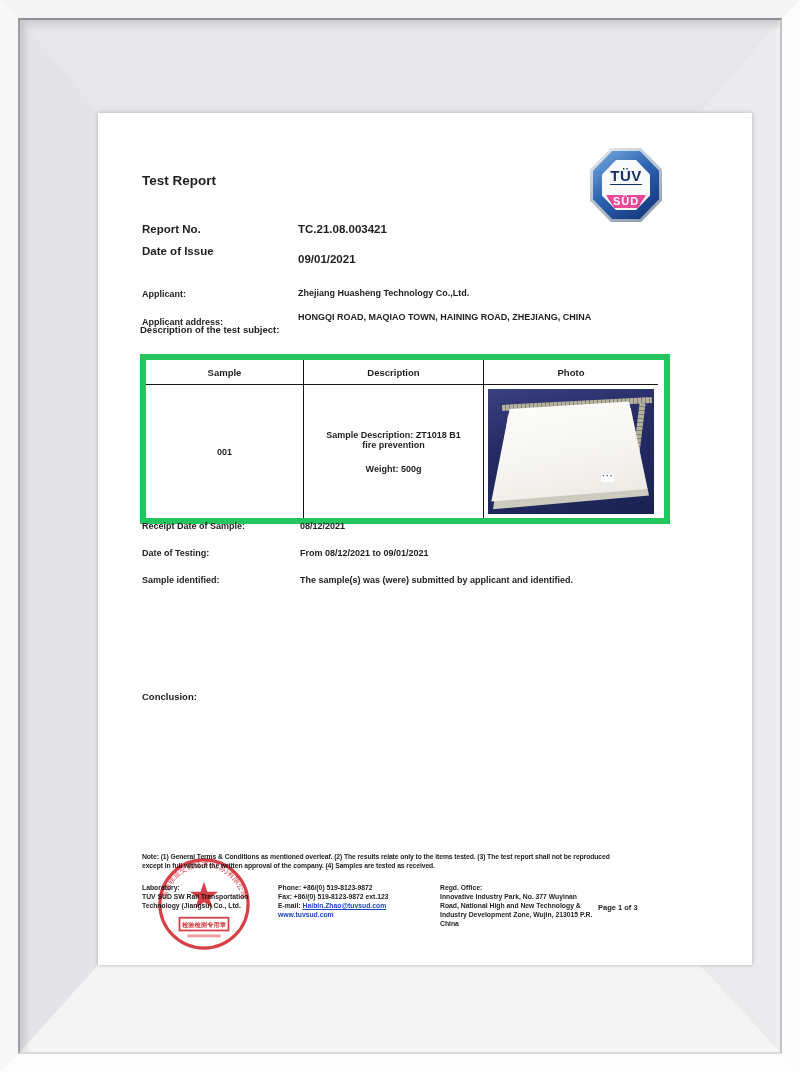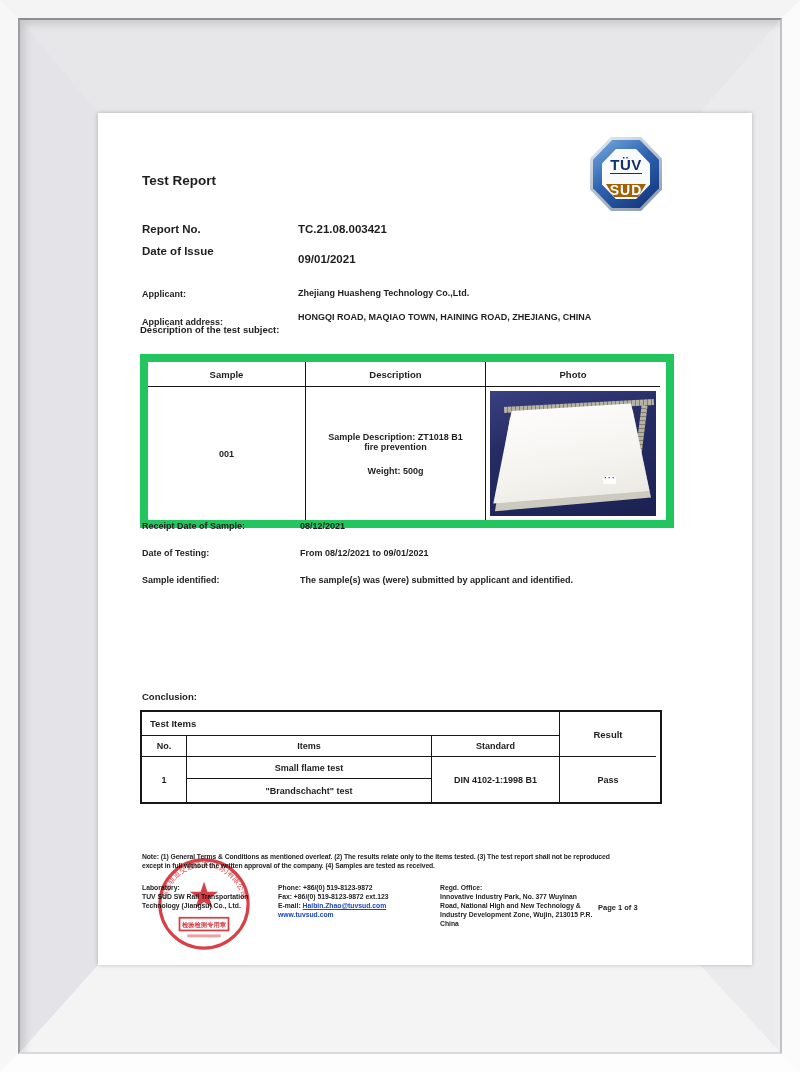--- a/index.html
+++ b/index.html
@@ -26,24 +26,24 @@
   .t9{font-size:9px;font-weight:bold;}
   .t95{font-size:9.5px;font-weight:bold;}
   
   .logo{width:72px;height:74px;}
   .oct{clip-path:polygon(29% 0,71% 0,100% 29%,100% 71%,71% 100%,29% 100%,0 71%,0 29%);}
   .logo-ring{position:absolute;inset:0;background:linear-gradient(150deg,#e7edf3 0%,#b9c4d0 45%,#8795a6 100%);filter:drop-shadow(1px 2px 2px rgba(0,0,0,.35));}
   .logo-blue{position:absolute;inset:3px;background:linear-gradient(145deg,#79aede 0%,#2f64b3 45%,#0f2f74 100%);}
   .logo-face{position:absolute;inset:12px;background:#f8fafc;display:flex;align-items:flex-start;justify-content:center;}
   .logo-tuv{margin-top:8px;font-size:15px;font-weight:bold;color:#13306e;letter-spacing:.5px;border-bottom:1.5px solid #13306e;line-height:1;padding-bottom:1px;}
   .logo-sud{position:absolute;left:50%;transform:translateX(-50%);bottom:14px;width:40px;height:13px;
-    background:#a16207;clip-path:polygon(0 0,100% 0,80% 100%,20% 100%);
-    color:#fff;font-size:14px;font-weight:bold;text-align:center;line-height:13px;letter-spacing:1px;}
+    background:#ec4899;clip-path:polygon(0 0,100% 0,80% 100%,20% 100%);
+    color:#fff;font-size:11px;font-weight:bold;text-align:center;line-height:13px;letter-spacing:1px;}
   
-  .stable{left:42px;top:241px;width:518px;border:8px solid #22c55e;display:grid;
+  .stable{left:42px;top:241px;width:518px;border:6px solid #22c55e;display:grid;
     grid-template-columns:158px 180px 174px;grid-template-rows:25px 133px;}
   .stable .cell{display:flex;align-items:center;justify-content:center;text-align:center;}
   .stable .hc{font-size:9.5px;font-weight:bold;border-bottom:1.5px solid #161616;}
   .br{border-right:1.5px solid #161616;}
   .desc-cell{flex-direction:column;font-size:9px;font-weight:bold;padding:0 14px;gap:14px;}
   
   .photo{position:relative;width:166px;height:125px;margin:4px;overflow:hidden;
     background:linear-gradient(165deg,#3a4080 0%,#262d66 35%,#1b2252 100%);}
   .ruler-h{position:absolute;left:14px;top:12px;width:150px;height:6px;transform:rotate(-3deg);
     background:repeating-linear-gradient(90deg,#cfc9ab 0 3px,#938d6f 3px 4px);opacity:.85;}
@@ -86,21 +86,21 @@
   <div class="frame-band"></div>
   <div class="frame-groove"></div>
   <div class="frame-mat"></div>
   <div class="frame-mat-shadow"></div>
 </div>
 
 <div class="paper">
 
   <div class="abs t13" style="left:44px;top:60px;">Test Report</div>
 
-  <div class="abs logo" style="left:492px;top:24px;">
+  <div class="abs logo" style="left:492px;top:35px;">
     <div class="logo-ring oct"></div>
     <div class="logo-blue oct"></div>
     <div class="logo-face oct">
       <span class="logo-tuv">TÜV</span>
     </div>
     <div class="logo-sud">SÜD</div>
   </div>
 
   <div class="abs t11" style="left:44px;top:110px;">Report No.</div>
   <div class="abs t11" style="left:200px;top:110px;">TC.21.08.003421</div>
@@ -137,32 +137,20 @@
 
   <div class="abs t9" style="left:44px;top:408px;">Receipt Date of Sample:</div>
   <div class="abs t9" style="left:202px;top:408px;">08/12/2021</div>
   <div class="abs t9" style="left:44px;top:435px;">Date of Testing:</div>
   <div class="abs t9" style="left:202px;top:435px;">From 08/12/2021 to 09/01/2021</div>
   <div class="abs t9" style="left:44px;top:462px;">Sample identified:</div>
   <div class="abs t9" style="left:202px;top:462px;">The sample(s) was (were) submitted by applicant and identified.</div>
 
   <div class="abs t95" style="left:44px;top:578px;">Conclusion:</div>
 
-  <div class="abs ctable">
-    <div class="cell cell-testitems bb br">Test Items</div>
-    <div class="cell cell-result bb">Result</div>
-    <div class="cell cell-no bb br">No.</div>
-    <div class="cell cell-items bb br">Items</div>
-    <div class="cell cell-standard bb br">Standard</div>
-    <div class="cell cell-rowno br">1</div>
-    <div class="cell cell-item1 bb br">Small flame test</div>
-    <div class="cell cell-item2 br">"Brandschacht" test</div>
-    <div class="cell cell-din br">DIN 4102-1:1998 B1</div>
-    <div class="cell cell-pass">Pass</div>
-  </div>
 
   <div class="abs note">
     <div>Note: (1) General Terms &amp; Conditions as mentioned overleaf. (2) The results relate only to the items tested. (3) The test report shall not be reproduced</div>
     <div>except in full without the written approval of the company. (4) Samples are tested as received.</div>
   </div>
 
   <div class="abs fcol" style="left:44px;top:770px;width:132px;">
     <div>Laboratory:</div>
     <div>TUV SUD SW Rail Transportation</div>
     <div>Technology (Jiangsu) Co., Ltd.</div>

